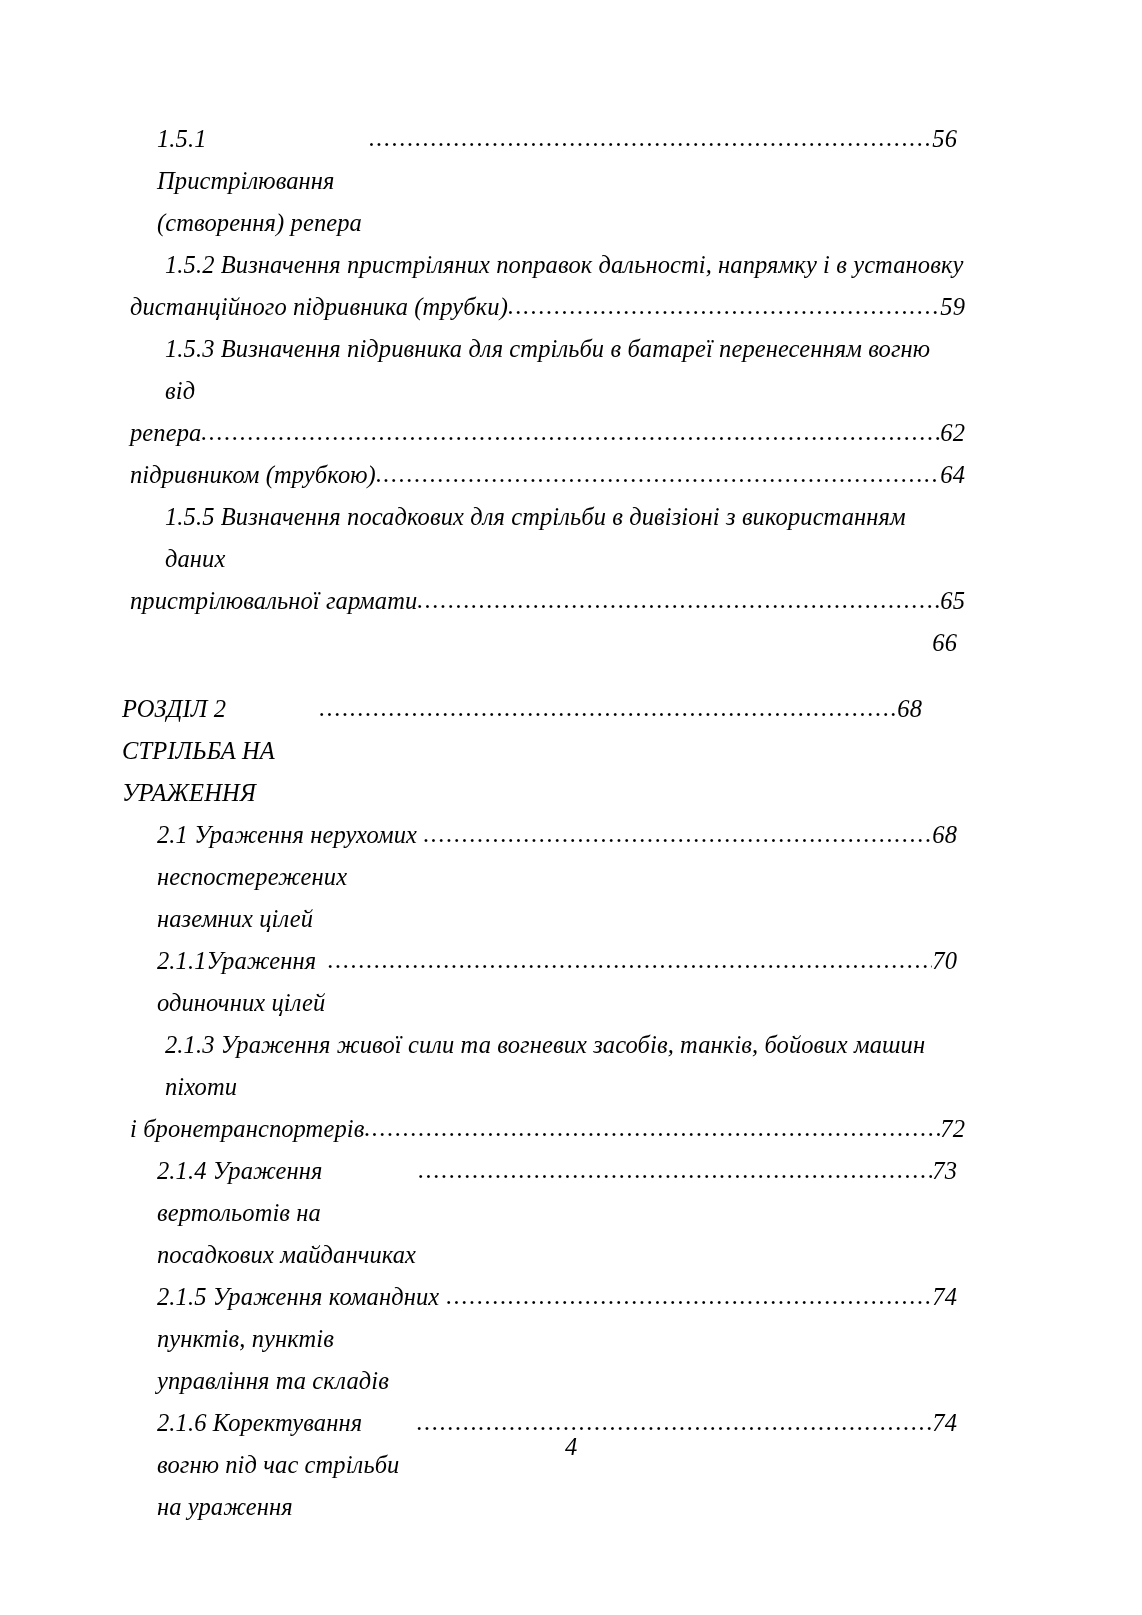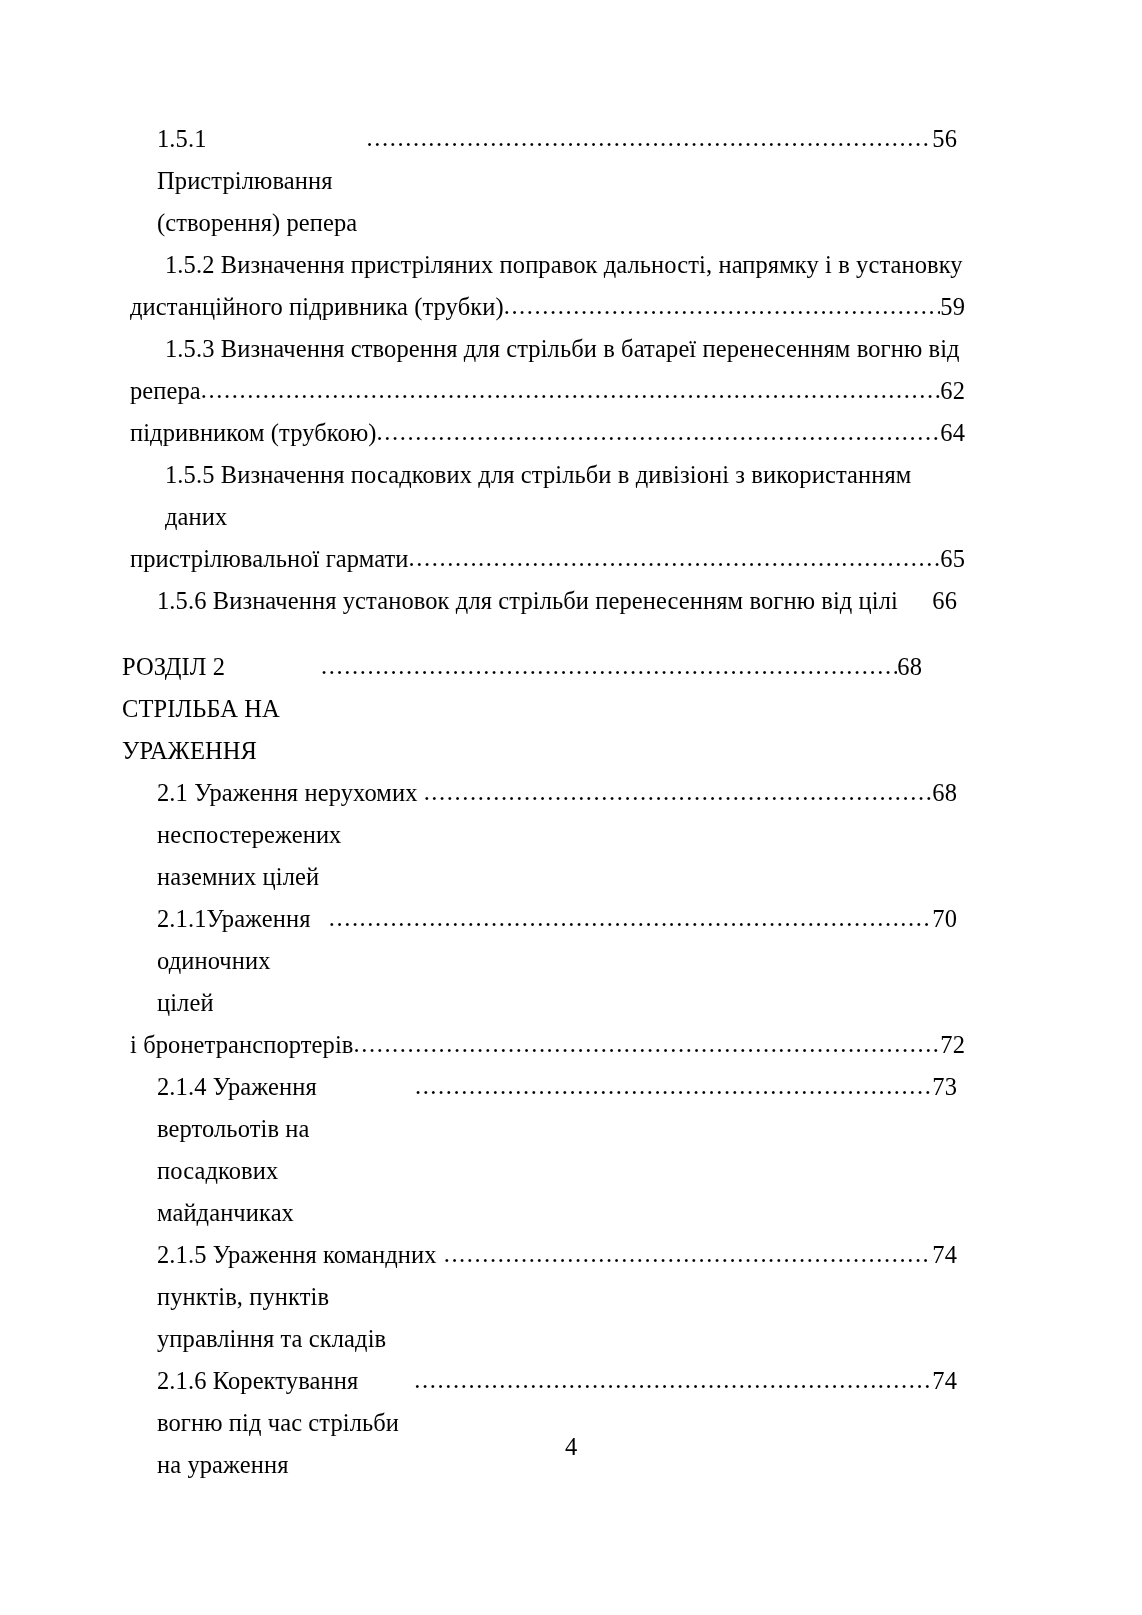--- a/index.html
+++ b/index.html
@@ -16,20 +16,21 @@
     overflow: hidden;
   }
 
   .page {
     position: absolute;
     left: 0;
     top: 0;
     width: 1142px;
     height: 1615px;
     background: #ffffff;
+    font-style: italic;
   }
 
   .toc {
     position: absolute;
     left: 122px;
     top: 118px;
     width: 800px;
   }
 
   
@@ -127,21 +128,21 @@
       </div>
       <div class="toc-entry indent wrap">
         <span class="wrap-first">1.5.2 Визначення пристріляних поправок дальності, напрямку і в установку</span>
         <span class="wrap-last">
           <span class="toc-title">дистанційного підривника (трубки)</span>
           <span class="toc-leader"></span>
           <span class="toc-page">59</span>
         </span>
       </div>
       <div class="toc-entry indent wrap">
-        <span class="wrap-first">1.5.3 Визначення створення для стрільби в батареї перенесенням вогню від</span>
+        <span class="wrap-first">1.5.3 Визначення підривника для стрільби в батареї перенесенням вогню від</span>
         <span class="wrap-last">
           <span class="toc-title">репера</span>
           <span class="toc-leader"></span>
           <span class="toc-page">62</span>
         </span>
       </div>
       <div class="toc-entry indent wrap">
         <span class="wrap-last">
           <span class="toc-title">підривником (трубкою)</span>
           <span class="toc-leader"></span>
@@ -150,40 +151,40 @@
       </div>
       <div class="toc-entry indent wrap">
         <span class="wrap-first">1.5.5 Визначення посадкових для стрільби в дивізіоні з використанням даних</span>
         <span class="wrap-last">
           <span class="toc-title">пристрілювальної гармати</span>
           <span class="toc-leader"></span>
           <span class="toc-page">65</span>
         </span>
       </div>
       <div class="toc-entry indent noleader">
-        <span class="toc-title">1.5.6 Визначення установок для стрільби перенесенням вогню від цілі</span>
         <span class="toc-leader"></span>
         <span class="toc-page">66</span>
       </div>
       <div class="toc-entry flush">
         <span class="toc-title">РОЗДІЛ 2 СТРІЛЬБА НА УРАЖЕННЯ</span>
         <span class="toc-leader"></span>
         <span class="toc-page">68</span>
       </div>
       <div class="toc-entry indent">
         <span class="toc-title">2.1 Ураження нерухомих неспостережених наземних цілей</span>
         <span class="toc-leader"></span>
         <span class="toc-page">68</span>
       </div>
       <div class="toc-entry indent">
         <span class="toc-title">2.1.1Ураження одиночних цілей</span>
         <span class="toc-leader"></span>
         <span class="toc-page">70</span>
       </div>
       <div class="toc-entry indent wrap">
+        <span class="wrap-first">2.1.3 Ураження живої сили та вогневих засобів, танків, бойових машин піхоти</span>
         <span class="wrap-last">
           <span class="toc-title">і бронетранспортерів</span>
           <span class="toc-leader"></span>
           <span class="toc-page">72</span>
         </span>
       </div>
       <div class="toc-entry indent">
         <span class="toc-title">2.1.4 Ураження вертольотів на посадкових майданчиках</span>
         <span class="toc-leader"></span>
         <span class="toc-page">73</span>

